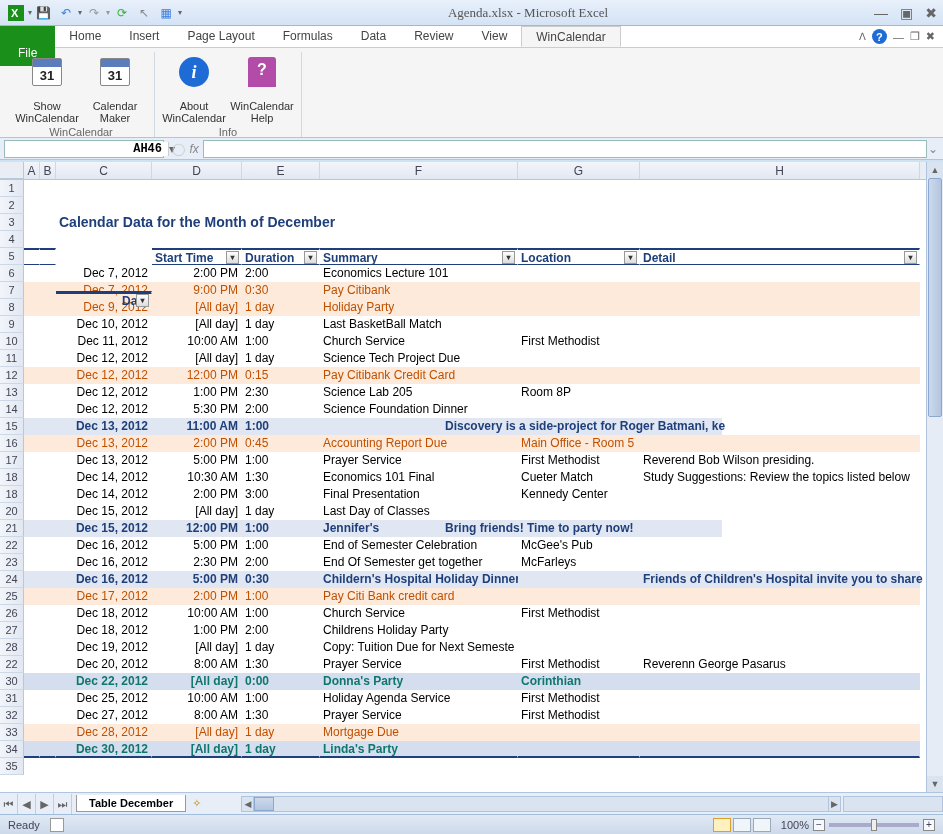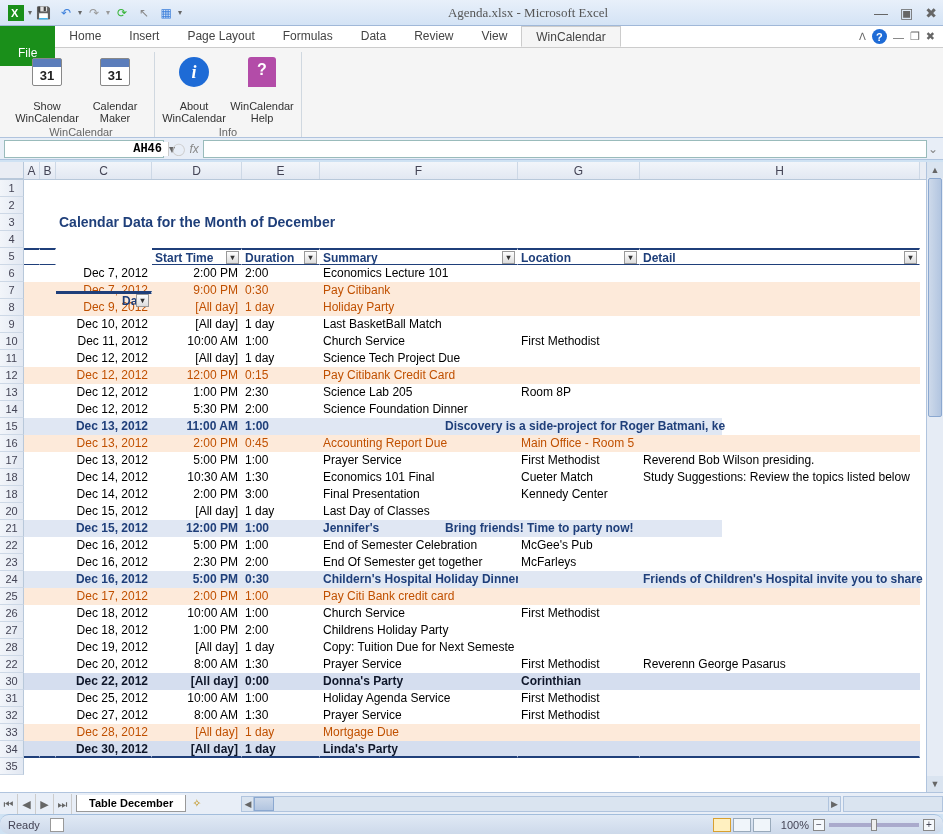--- a/index.html
+++ b/index.html
@@ -62,21 +62,21 @@
   .row-h { width: 24px; background: linear-gradient(90deg,#f2f5fa,#e2e8f2); border-right: 1px solid #b8c8da; border-bottom: 1px solid #cdd8e6; text-align: center; font-size: 11px; color: #445; line-height: 17px; flex-shrink: 0; }
   .cell { border-right: 1px solid transparent; border-bottom: 1px solid transparent; padding: 0 3px; font-size: 12px; line-height: 17px; white-space: nowrap; overflow: visible; color: #000; flex-shrink: 0; }
   
   .title-row .cell { font-weight: bold; color: #1f3f7a; font-size: 14px; }
   
   .header-row .cell { font-weight: bold; color: #1f3f7a; border-top: 2px solid #1f3f7a; border-bottom: 1px solid #1f3f7a; position: relative; background: #fff; }
   .filter-arrow { position: absolute; right: 2px; top: 1px; width: 13px; height: 13px; border: 1px solid #999; background: linear-gradient(#fefefe,#ddd); font-size: 8px; text-align: center; line-height: 11px; color: #333; cursor: pointer; }
   
   .data-row.orange .cell { color: #c05000; background: #fdeada; }
   .data-row.bluehl .cell { color: #1f3f7a; font-weight: bold; background: #e0e7f3; }
-  .data-row.bluehl2 .cell { color: #0f172a; font-weight: bold; background: #d5deef; }
+  .data-row.bluehl2 .cell { color: #0f766e; font-weight: bold; background: #d5deef; }
   .data-row.last .cell { border-bottom: 2px solid #1f3f7a; }
   
   .c-date { text-align: right; }
   .c-time { text-align: right; }
   .c-dur { text-align: left; }
   
   .v-scroll { width: 17px; background: #e6ecf5; border-left: 1px solid #b0c4de; position: relative; }
   .v-scroll .arrow { height: 16px; text-align: center; font-size: 9px; color: #666; background: #dae4f0; cursor: pointer; line-height: 16px; }
   .v-scroll .track { position: absolute; top: 16px; bottom: 16px; left: 0; right: 0; }
   .v-scroll .thumb { position: absolute; left: 1px; right: 1px; top: 0; height: 40%; background: linear-gradient(90deg,#cdd9ea,#b2c5e0); border: 1px solid #8ba8d0; border-radius: 2px; cursor: pointer; }
@@ -88,21 +88,21 @@
   .tab-row .sheet-tab { background: #fff; border: 1px solid #999; border-top: none; padding: 2px 12px; margin-left: 4px; font-weight: bold; cursor: pointer; }
   .tab-row .new-tab { margin-left: 6px; cursor: pointer; color: #b80; }
   .tab-row .h-scroll { flex: 1; margin-left: 40px; height: 16px; background: #dae4f0; border: 1px solid #b0c4de; position: relative; }
   .tab-row .h-scroll .thumb { position: absolute; top: 0; bottom: 0; left: 12px; width: 20px; background: linear-gradient(#cdd9ea,#b2c5e0); border: 1px solid #8ba8d0; cursor: pointer; }
   .tab-row .h-scroll .arr-l, .tab-row .h-scroll .arr-r { position: absolute; top:0; bottom:0; width:12px; text-align:center; font-size:9px; color:#666; cursor:pointer; line-height:14px; }
   .tab-row .h-scroll .arr-l { left:0; border-right:1px solid #b0c4de; }
   .tab-row .h-scroll .arr-r { right:0; border-left:1px solid #b0c4de; }
   .tab-row .split { height:16px; width:100px; margin-left:2px; background:#dae4f0; border:1px solid #b0c4de; position:relative; }
   
   
-  .status-bar { position: absolute; bottom: 0; left: 0; right: 0; height: 20px; background: linear-gradient(#e0e9f5,#cdd9ea); display: flex; align-items: center; padding: 0 8px; font-size: 11px; color: #445; border-top: 1px solid #a2bddc; border-radius: 9px; }
+  .status-bar { position: absolute; bottom: 0; left: 0; right: 0; height: 20px; background: linear-gradient(#e0e9f5,#cdd9ea); display: flex; align-items: center; padding: 0 8px; font-size: 11px; color: #445; border-top: 1px solid #a2bddc; }
   .status-bar .macro-icon { margin-left: 10px; width: 14px; height: 14px; border: 1px solid #999; background: #fff; }
   .status-bar .spacer { flex: 1; }
   .status-bar .view-btns { display: flex; gap: 2px; margin-right: 10px; }
   .status-bar .view-btns span { width: 18px; height: 14px; border: 1px solid #9ab; background: #f0f5fa; cursor: pointer; }
   .status-bar .view-btns span.active { background: #fff0c0; border-color: #d8a030; }
   .status-bar .zoom { display: flex; align-items: center; gap: 4px; }
   .status-bar .zoom .slider { width: 90px; height: 4px; background: #aac; position: relative; }
   .status-bar .zoom .slider .knob { position: absolute; left: 50%; top: -4px; width: 6px; height: 12px; background: #eee; border: 1px solid #888; margin-left: -3px; cursor: pointer; }
   .status-bar .zoom .pm { width: 12px; height: 12px; border: 1px solid #888; text-align: center; line-height: 10px; cursor: pointer; background: #f5f8fc; font-size: 10px; }
 </style>

